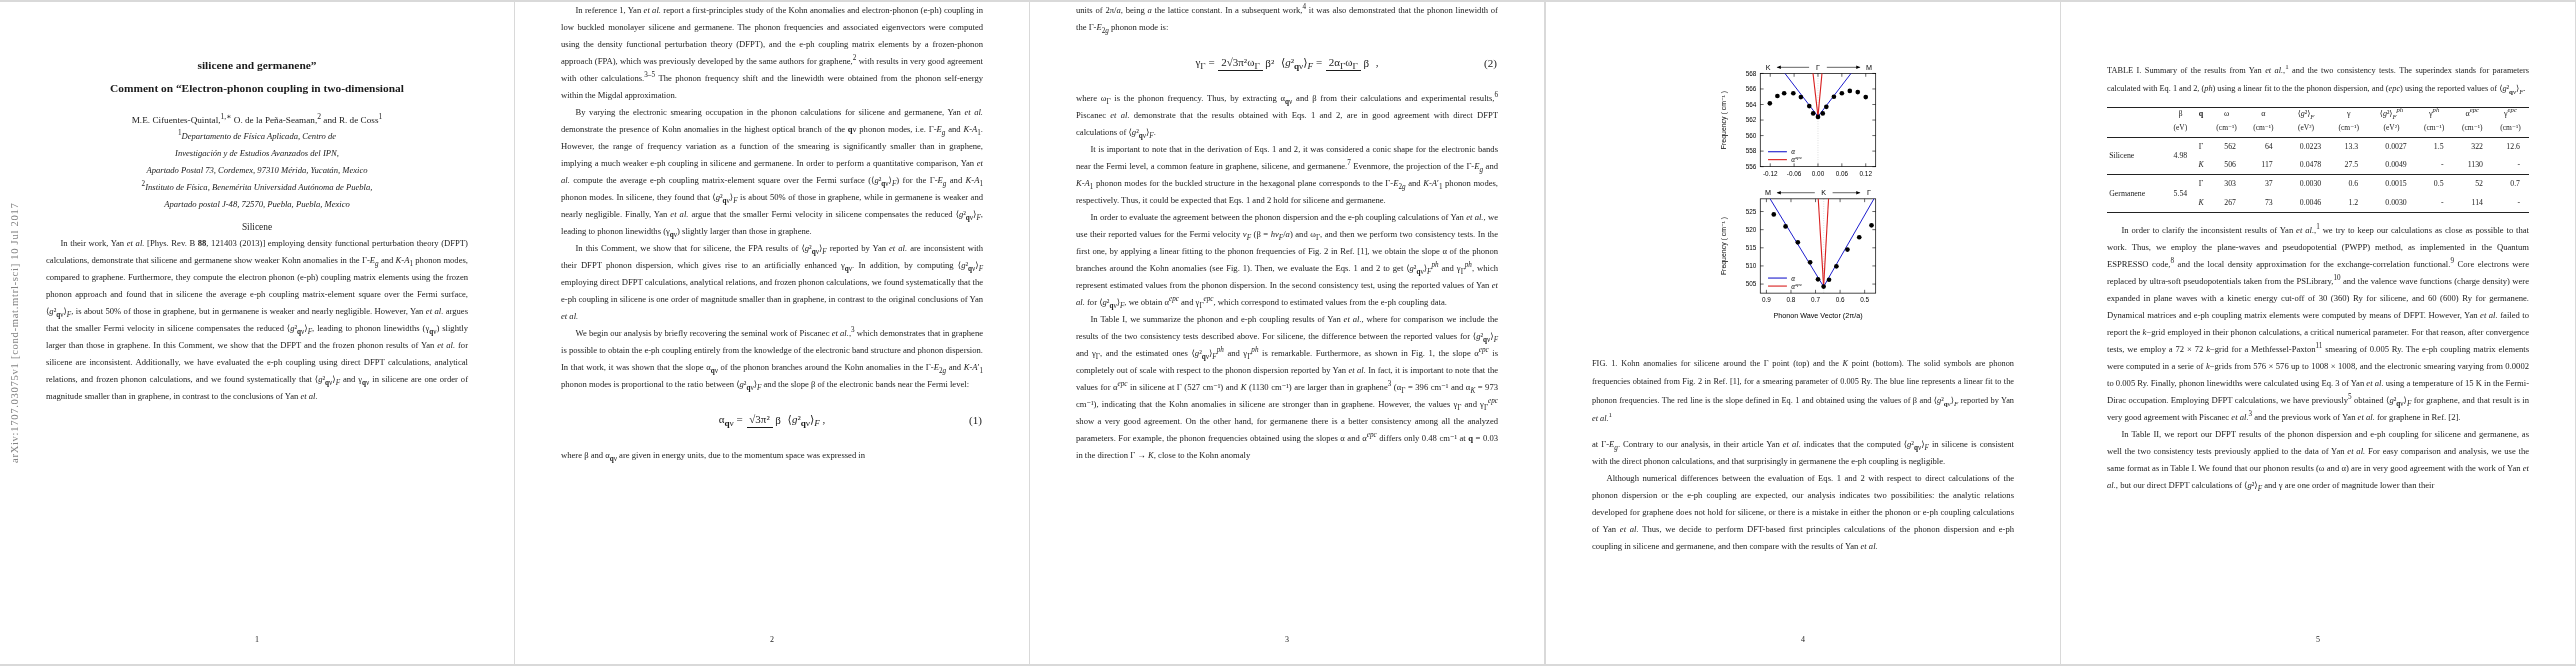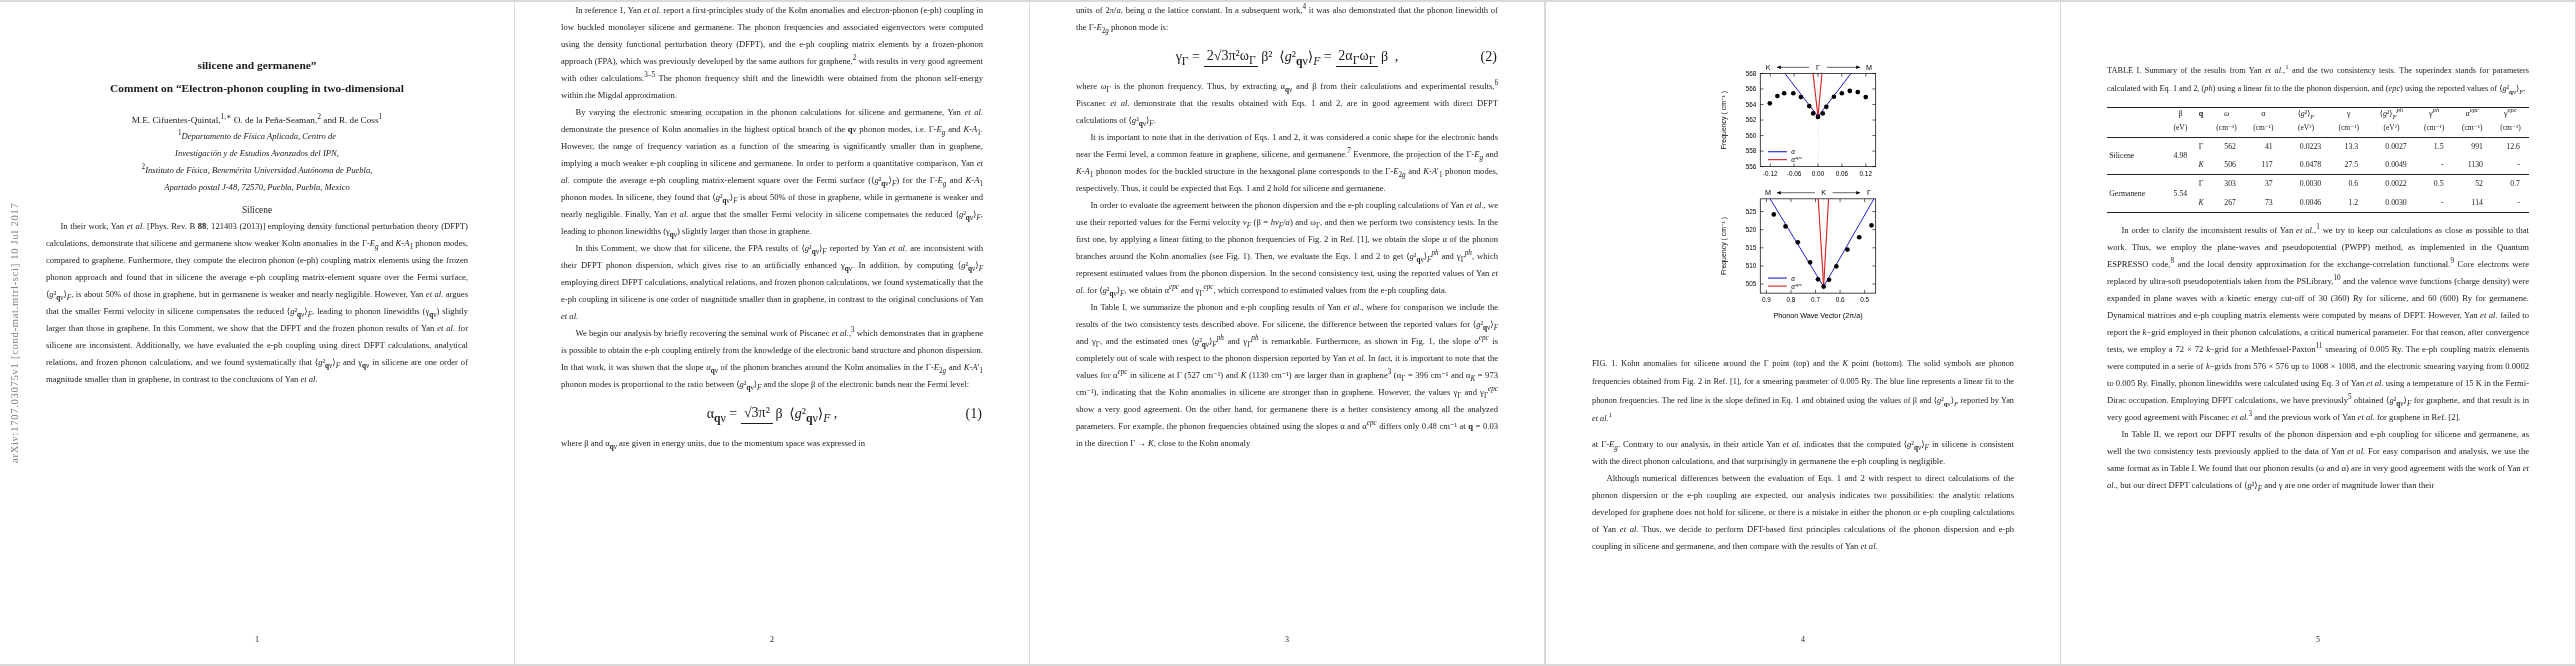--- a/index.html
+++ b/index.html
@@ -22,21 +22,21 @@
   .affil{margin-top:3.3px;text-align:center;font-style:italic;font-size:8.6px;line-height:17px;}
   .affil sup{font-style:normal;}
   .absheading{margin-top:9px;text-align:center;font-size:9.4px;}
   .abstract{margin-top:3.3px;}
   
   .bodytext{font-size:8.6px;line-height:17px;text-align:justify;}
   .bodytext p{margin:0;text-indent:14.5px;}
   .bodytext p.noindent{text-indent:0;}
   .pad-top{padding-top:54px;}
   
-  .eqrow{position:relative;display:flex;justify-content:center;align-items:center;gap:3.9px;margin:11px 0;font-size:14px;line-height:1.3;text-indent:0;}
+  .eqrow{position:relative;display:flex;justify-content:center;align-items:flex-start;gap:3.9px;margin:19px 0;font-size:11px;line-height:1.3;text-indent:0;}
   .frac{display:inline-flex;align-items:center;}
   .frac .fn{padding:0 2.8px 0.6px 2.8px;border-bottom:0.7px solid #1b1b1b;}
   .frac .fd{padding:0.6px 2.8px 0 2.8px;}
   .eqno{position:absolute;right:1.1px;top:50%;transform:translateY(-50%);}
   
   .figwrap{margin-top:58px;text-align:center;}
   .figcaption{margin-top:32px;font-size:8.3px;line-height:18.3px;text-align:justify;}
   .afterfig{margin-top:7.8px;}
   
   .tabcaption{padding-top:60px;font-size:8.3px;line-height:18.3px;text-align:justify;}
@@ -63,20 +63,21 @@
     <div id="watermark">arXiv:1707.03075v1  [cond-mat.mtrl-sci]  10 Jul 2017</div>
     <div class="inner">
       <div class="title">
         <div>silicene and germanene”</div>
         <div>Comment on “Electron-phonon coupling in two-dimensional</div>
       </div>
       <div class="authors">M.E. Cifuentes-Quintal,<sup>1,∗</sup> O. de la Peña-Seaman,<sup>2</sup> and R. de Coss<sup>1</sup></div>
       <div class="affil">
         <div><sup>1</sup><i>Departamento de Física Aplicada, Centro de</i></div>
         <div><i>Investigación y de Estudios Avanzados del IPN,</i></div>
+        <div><i>Apartado Postal 73, Cordemex, 97310 Mérida, Yucatán, Mexico</i></div>
         <div><sup>2</sup><i>Instituto de Física, Benemérita Universidad Autónoma de Puebla,</i></div>
         <div><i>Apartado postal J-48, 72570, Puebla, Puebla, Mexico</i></div>
       </div>
       <div class="absheading">Silicene</div>
       <div class="bodytext abstract">
         <p>In their work, Yan <i>et al.</i> [Phys. Rev. B <b>88</b>, 121403 (2013)] employing density functional perturbation theory (DFPT) calculations, demonstrate that silicene and germanene show weaker Kohn anomalies in the Γ-<i>E<sub>g</sub></i> and <i>K</i>-<i>A</i><sub>1</sub> phonon modes, compared to graphene. Furthermore, they compute the electron phonon (e-ph) coupling matrix elements using the frozen phonon approach and found that in silicene the average e-ph coupling matrix-element square over the Fermi surface, ⟨<i>g</i>²<sub><b>q</b>ν</sub>⟩<sub><i>F</i></sub>, is about 50% of those in graphene, but in germanene is weaker and nearly negligible. However, Yan <i>et al.</i> argues that the smaller Fermi velocity in silicene compensates the reduced ⟨<i>g</i>²<sub><b>q</b>ν</sub>⟩<sub><i>F</i></sub>, leading to phonon linewidths (γ<sub><b>q</b>ν</sub>) slightly larger than those in graphene. In this Comment, we show that the DFPT and the frozen phonon results of Yan <i>et al.</i> for silicene are inconsistent. Additionally, we have evaluated the e-ph coupling using direct DFPT calculations, analytical relations, and frozen phonon calculations, and we found systematically that ⟨<i>g</i>²<sub><b>q</b>ν</sub>⟩<sub><i>F</i></sub> and γ<sub><b>q</b>ν</sub> in silicene are one order of magnitude smaller than in graphene, in contrast to the conclusions of Yan <i>et al.</i></p>
       </div>
     </div>
     <div class="pnum">1</div>
   </div>
@@ -303,26 +304,26 @@
             <td class="unit">(eV²)</td>
             <td class="unit">(cm⁻¹)</td>
             <td class="unit">(cm⁻¹)</td>
             <td class="unit">(cm⁻¹)</td>
           </tr>
           <tr>
             <td class="mat" rowspan="2">Silicene</td>
             <td class="beta" rowspan="2">4.98</td>
             <td class="qcol">Γ</td>
             <td class="num">562</td>
-            <td class="num">41</td>
+            <td class="num">64</td>
             <td class="num">0.0223</td>
             <td class="num">13.3</td>
             <td class="num">0.0027</td>
             <td class="num">1.5</td>
-            <td class="num">991</td>
+            <td class="num">322</td>
             <td class="num">12.6</td>
           </tr>
           <tr>
             <td class="qcol"><i>K</i></td>
             <td class="num">506</td>
             <td class="num">117</td>
             <td class="num">0.0478</td>
             <td class="num">27.5</td>
             <td class="num">0.0049</td>
             <td class="num">-</td>
@@ -330,21 +331,21 @@
             <td class="num">-</td>
           </tr>
           <tr class="grp2start">
             <td class="mat" rowspan="2">Germanene</td>
             <td class="beta" rowspan="2">5.54</td>
             <td class="qcol">Γ</td>
             <td class="num">303</td>
             <td class="num">37</td>
             <td class="num">0.0030</td>
             <td class="num">0.6</td>
-            <td class="num">0.0022</td>
+            <td class="num">0.0015</td>
             <td class="num">0.5</td>
             <td class="num">52</td>
             <td class="num">0.7</td>
           </tr>
           <tr>
             <td class="qcol"><i>K</i></td>
             <td class="num">267</td>
             <td class="num">73</td>
             <td class="num">0.0046</td>
             <td class="num">1.2</td>

